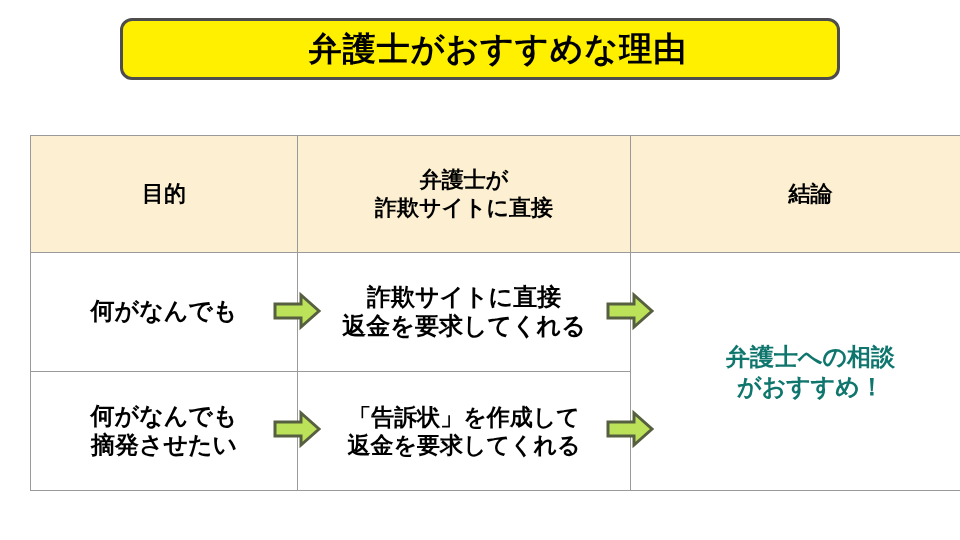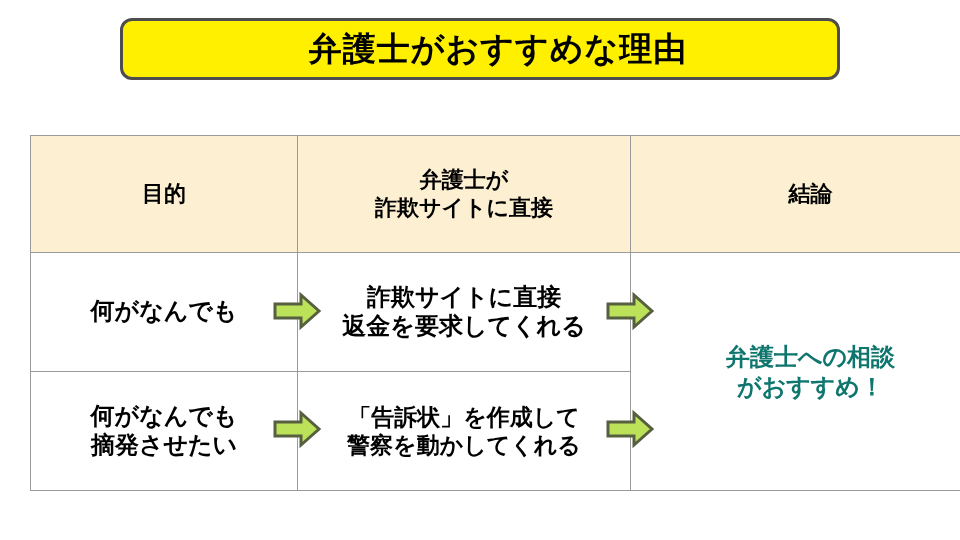--- a/index.html
+++ b/index.html
@@ -155,21 +155,21 @@
         </td>
       </tr>
 
       <tr class="row-body">
         <td class="col-1">
           <div class="cell-text">何がなんでも
 摘発させたい</div>
         </td>
         <td class="col-2">
           <div class="cell-text narrow">「告訴状」を作成して
-警察を動かしてくれる</div>
+返金を要求してくれる</div>
         </td>
       </tr>
     </tbody>
   </table>
 </div>
 
 <div class="arrow arrow-r1-a">
   <svg viewBox="0 0 50 40" xmlns="http://www.w3.org/2000/svg">
     <polygon points="3,13 29,13 29,4 47,20 29,36 29,27 3,27" fill="#BCE25A" stroke="#575F41" stroke-width="3" stroke-linejoin="miter"></polygon>
   </svg>

